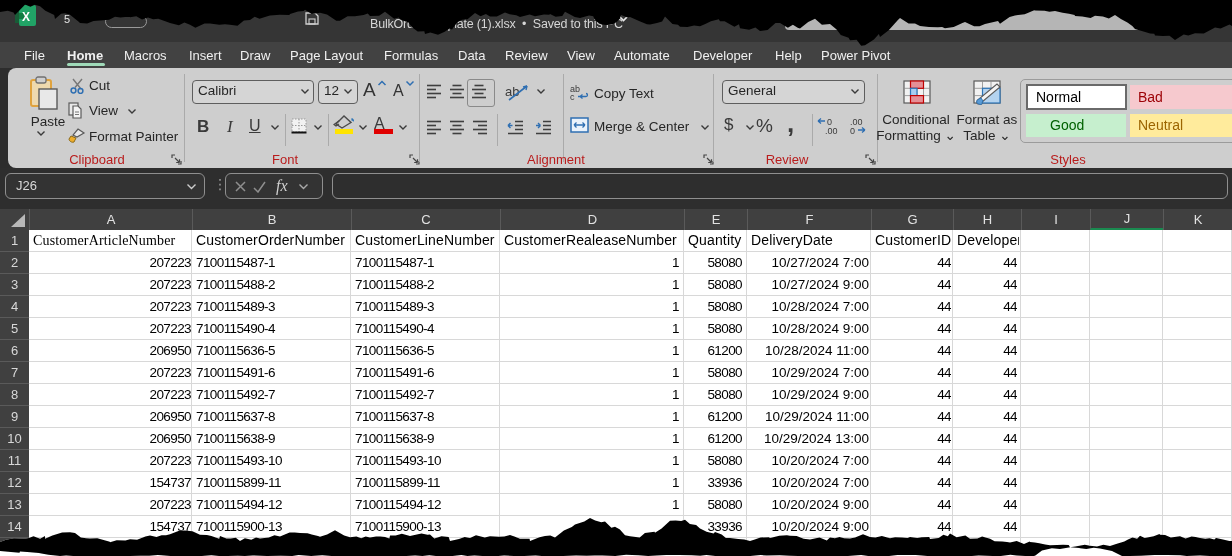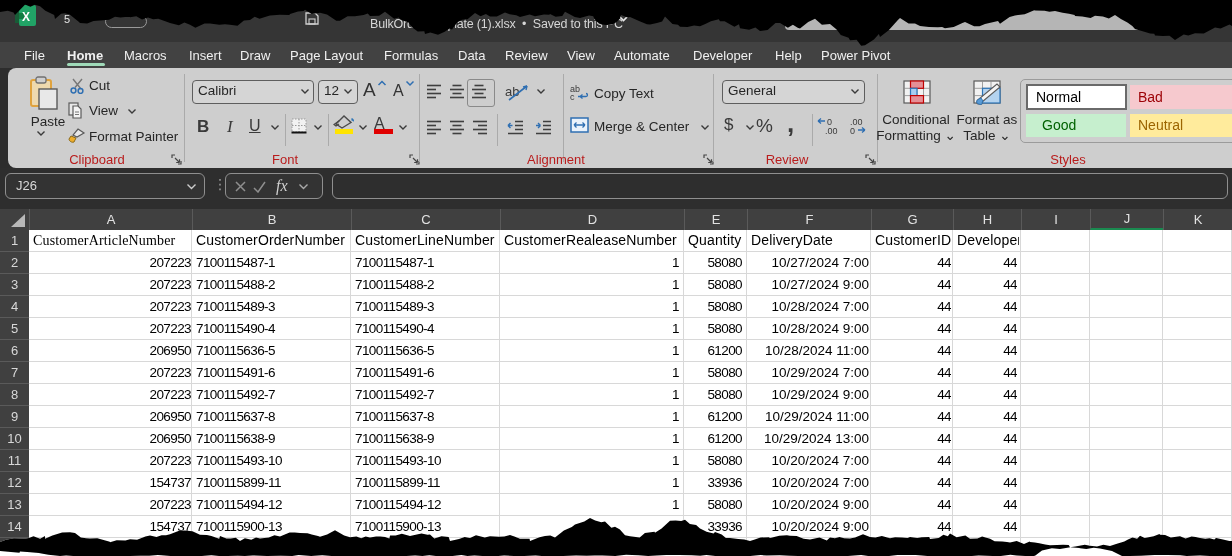--- a/index.html
+++ b/index.html
@@ -282,21 +282,21 @@
 <path d="M1 8.3 L27 8.3 M1 15.6 L27 15.6 M9.5 1 L9.5 23 M18 1 L18 23" stroke="#8a8a8a" stroke-width="0.8"></path>
 <rect x="9.5" y="8.3" width="17.5" height="14.7" fill="#b4d3ef" stroke="#2e75b6" stroke-width="1.2"></rect>
 <path d="M6 24 C3 24 3 20 6 19 L24 4 L27 7 L9 22 C10 24 8 25 6 24 Z" fill="#f4f4f4" stroke="#5a5a5a" stroke-width="1.1"></path>
 <path d="M6 24 C3 24 3 20 6 19 L8 18 L10 21 L9 22 C10 24 8 25 6 24 Z" fill="#5b9bd5" stroke="#2e75b6" stroke-width="1"></path>
 </svg>
     <div class="rtext" style="left:938px;top:44px;width:82px;text-align:center;">Format as</div>
     <div class="rtext" style="left:938px;top:59px;width:82px;text-align:center;">Table ⌄</div>
     <div class="abs" style="left:1012px;top:11px;width:222px;height:62px;border:1px solid #9b9b9b;border-radius:5px;"></div>
     <div class="abs" style="box-sizing:border-box;left:1018px;top:16px;width:101px;height:26px;background:#fff;border:2px solid #6a6a6a;font-size:14px;line-height:22px;padding-left:8px;color:#000;">Normal</div>
     <div class="abs" style="box-sizing:border-box;left:1122px;top:17px;width:112px;height:24px;background:#f6c9ce;font-size:14px;line-height:24px;padding-left:8px;color:#9c0006;">Bad</div>
-    <div class="abs" style="box-sizing:border-box;left:1018px;top:46px;width:100px;height:23px;background:#c6efce;font-size:14px;line-height:23px;padding-left:16px;color:#006100;">Good</div>
+    <div class="abs" style="box-sizing:border-box;left:1018px;top:46px;width:100px;height:23px;background:#c6efce;font-size:14px;line-height:23px;padding-left:24px;color:#006100;">Good</div>
     <div class="abs" style="box-sizing:border-box;left:1122px;top:46px;width:112px;height:23px;background:#ffeb9c;font-size:14px;line-height:23px;padding-left:8px;color:#9c6500;">Neutral</div>
     <div class="glabel" style="left:1030px;width:60px;">Styles</div>
   </div>
   <div id="fbar">
     <div class="fbox" style="left:5px;width:200px;"></div>
     <div style="position:absolute;left:16px;top:10px;font-size:13px;color:#d8d8d8;">J26</div>
     <div style="position:absolute;left:213px;top:8px;font-size:14px;color:#9a9a9a;">⋮</div>
     <div class="fbox" style="left:225px;width:98px;"></div>
     <div class="fbox" style="left:332px;width:896px;background:#2e2e2e;"></div>
     <svg class="abs" style="left:234px;top:12px;" width="13" height="13">

